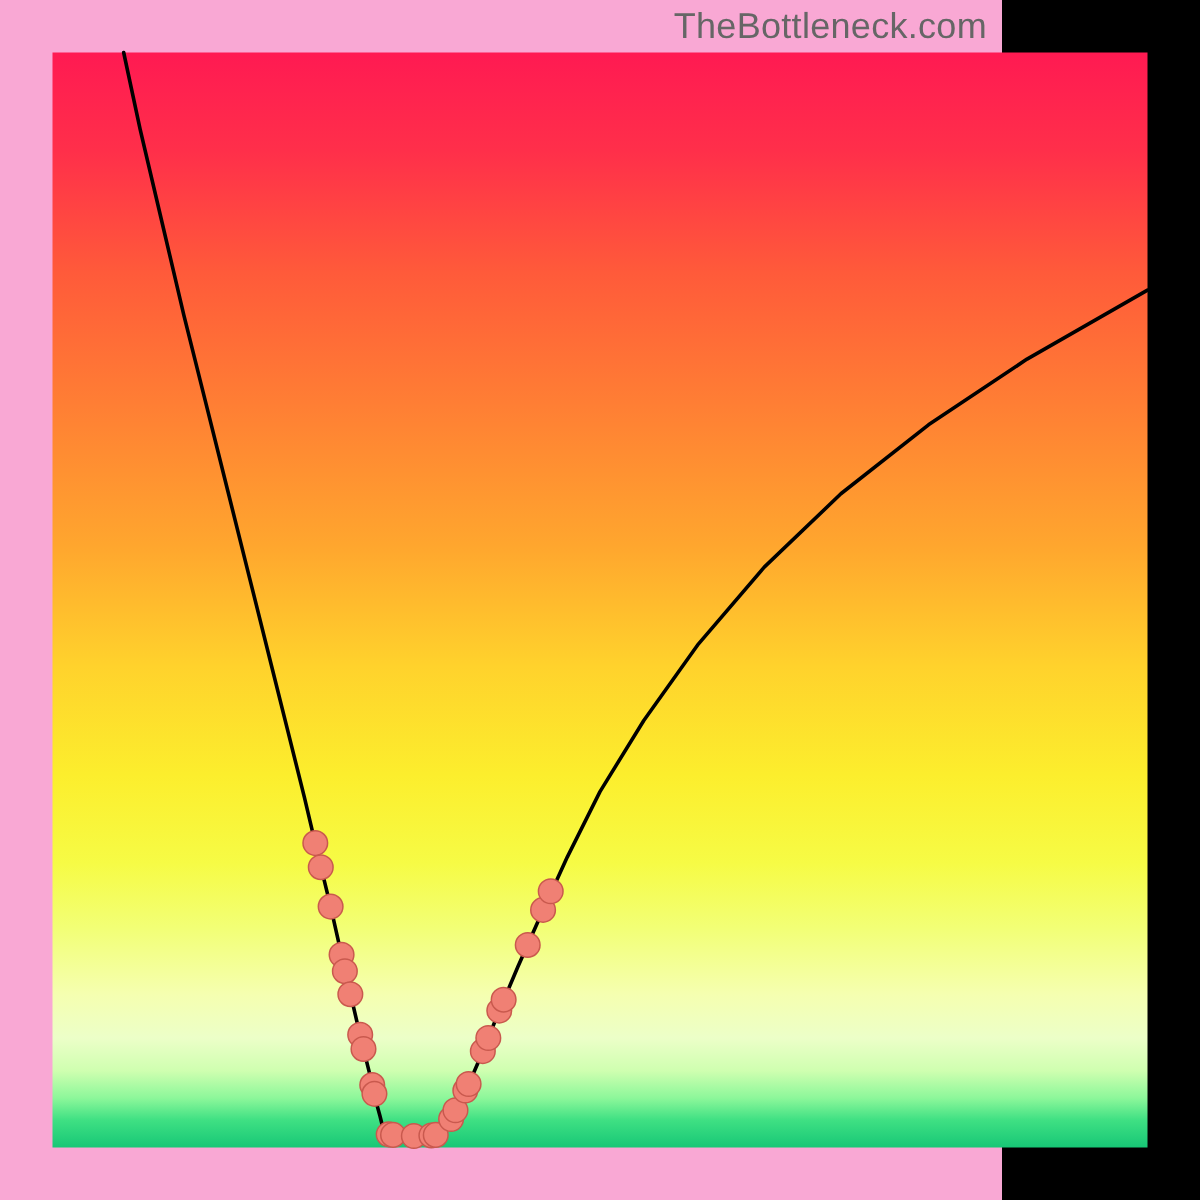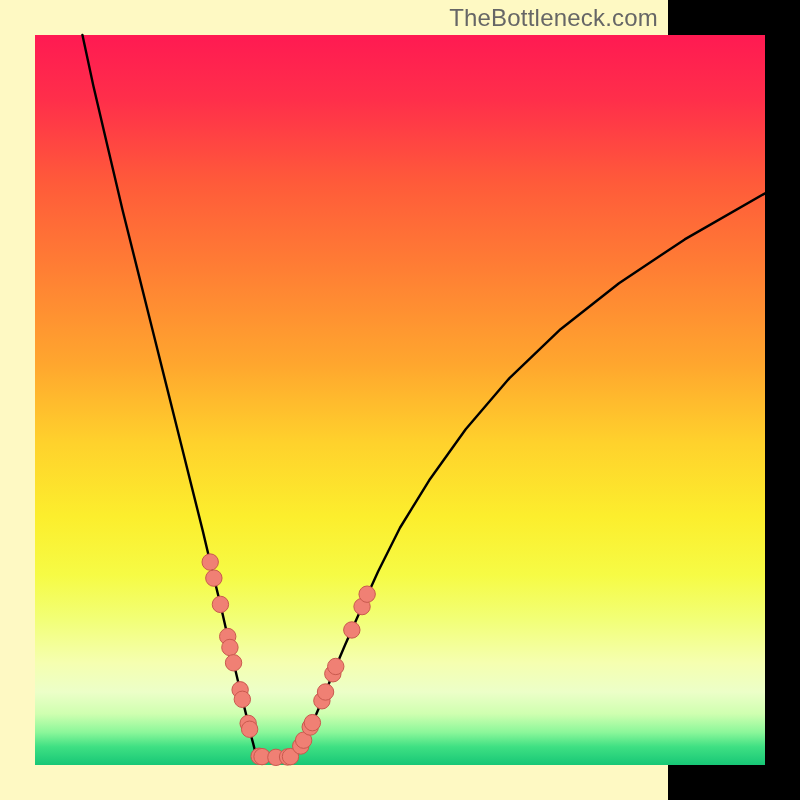--- a/index.html
+++ b/index.html
@@ -8,21 +8,21 @@
     width: 800px;
     height: 800px;
     background: #000;
     overflow: hidden;
     font-family: Arial, Helvetica, sans-serif;
   }
   .frame {
     position: relative;
     width: 668px;
     height: 800px;
-    background: #fef9c3;
+    background: #f9a8d4;
   }
   .watermark {
     position: absolute;
     top: 4px;
     right: 10px;
     color: #666;
     font-size: 24px;
     font-weight: 500;
     letter-spacing: 0.2px;
     z-index: 10;

